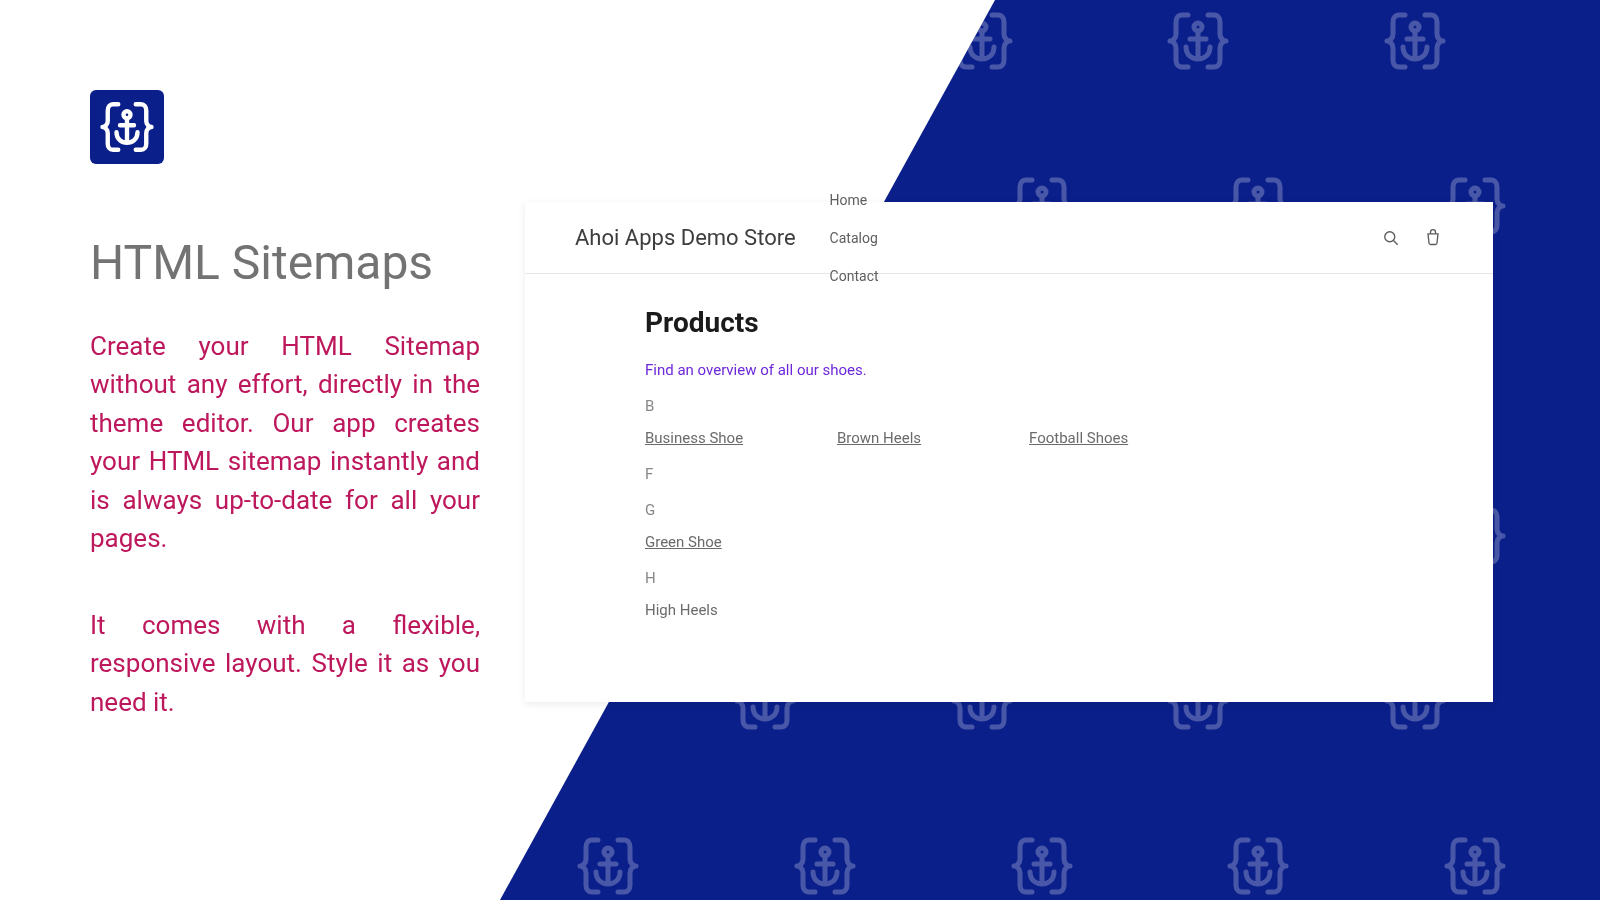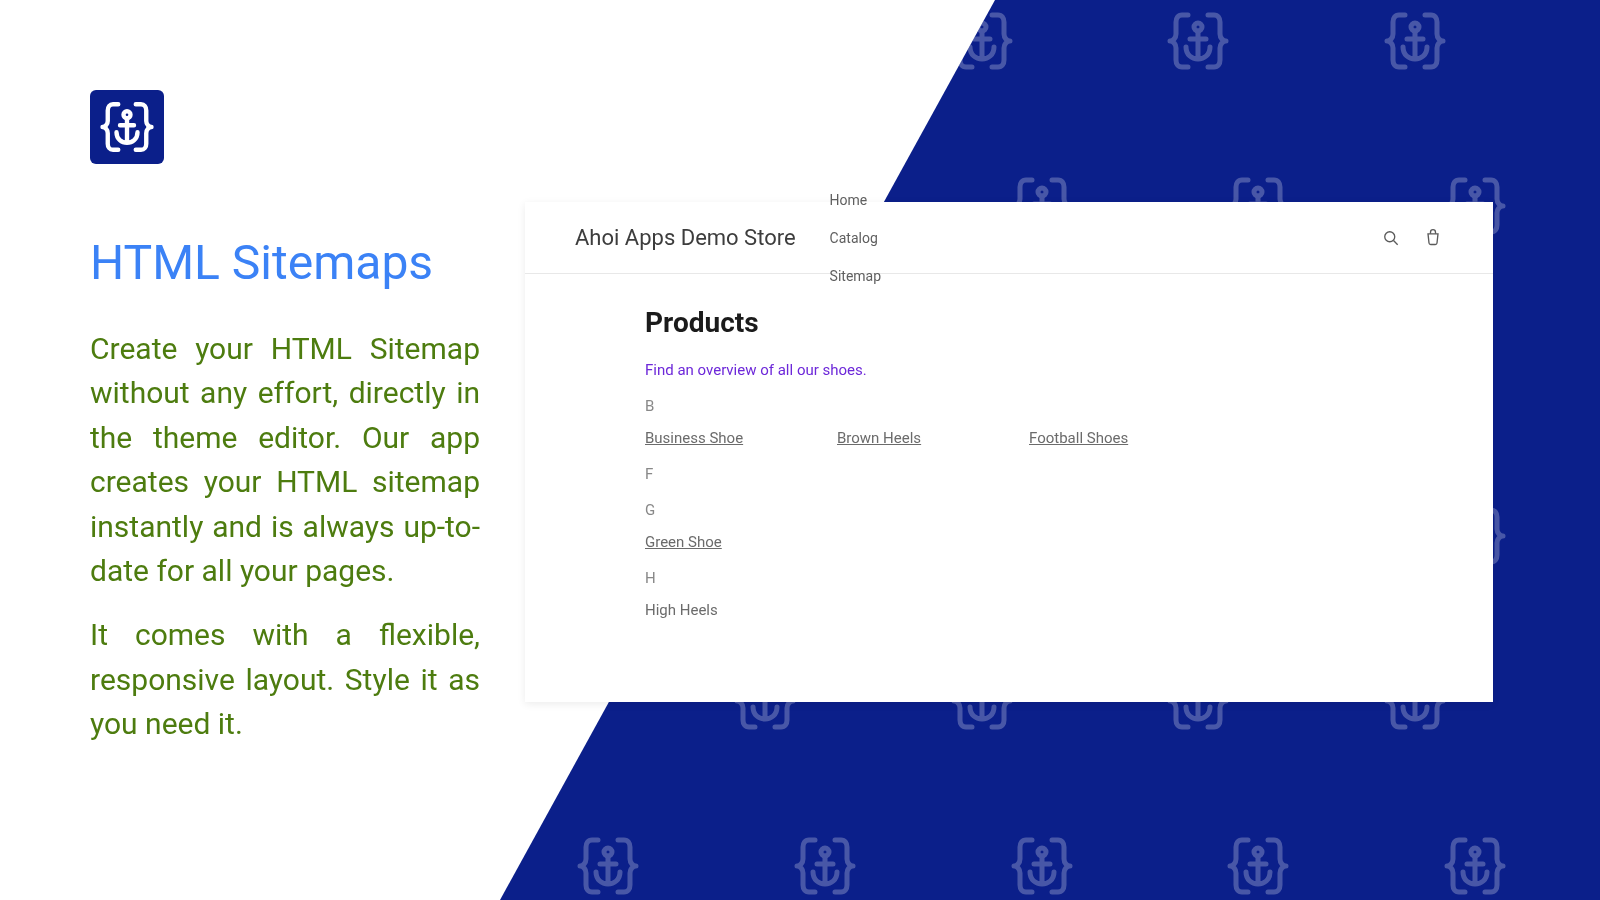--- a/index.html
+++ b/index.html
@@ -43,31 +43,31 @@
     width: 74px; height: 74px;
     background: #0b1f8a;
     border-radius: 6px;
     display: flex; align-items: center; justify-content: center;
   }
   .logo-tile svg { width: 56px; height: 56px; }
   .title {
     margin-top: 70px;
     font-size: 48px;
     font-weight: 400;
-    color: #3b82f6;
+    color: #737373;
   }
   .para {
     margin-top: 36px;
-    font-size: 30px;
+    font-size: 26px;
     line-height: 1.48;
-    color: #4d7c0f;
+    color: #be185d;
     text-align: justify;
     text-justify: inter-word;
   }
-  .para2 { margin-top: 20px; }
+  .para2 { margin-top: 48px; }
 
   
   .shot {
     position: absolute;
     top: 202px;
     left: 525px;
     width: 968px;
     height: 500px;
     background: #fff;
     box-shadow: 0 2px 8px rgba(0,0,0,0.08);
@@ -501,21 +501,21 @@
     <p class="para">Create your HTML Sitemap without any effort, directly in the theme editor. Our app creates your HTML sitemap instantly and is always up-to-date for all your pages.</p>
     <p class="para para2">It comes with a flexible, responsive layout. Style it as you need it.</p>
   </div>
 
   <div class="shot">
     <div class="shot-header">
       <span class="store-name">Ahoi Apps Demo Store</span>
       <div class="navlinks">
         <span class="navlink">Home</span>
         <span class="navlink">Catalog</span>
-        <span class="navlink">Sitemap</span>
+        <span class="navlink">Contact</span>
       </div>
       <div class="header-right">
         <span class="hicon">
           <svg viewBox="0 0 24 24">
               <circle cx="10.5" cy="10.5" r="6"></circle>
               <line x1="15" y1="15" x2="20" y2="20"></line>
             </svg>
         </span>
         <span class="hicon">
           <svg viewBox="0 0 24 24">

